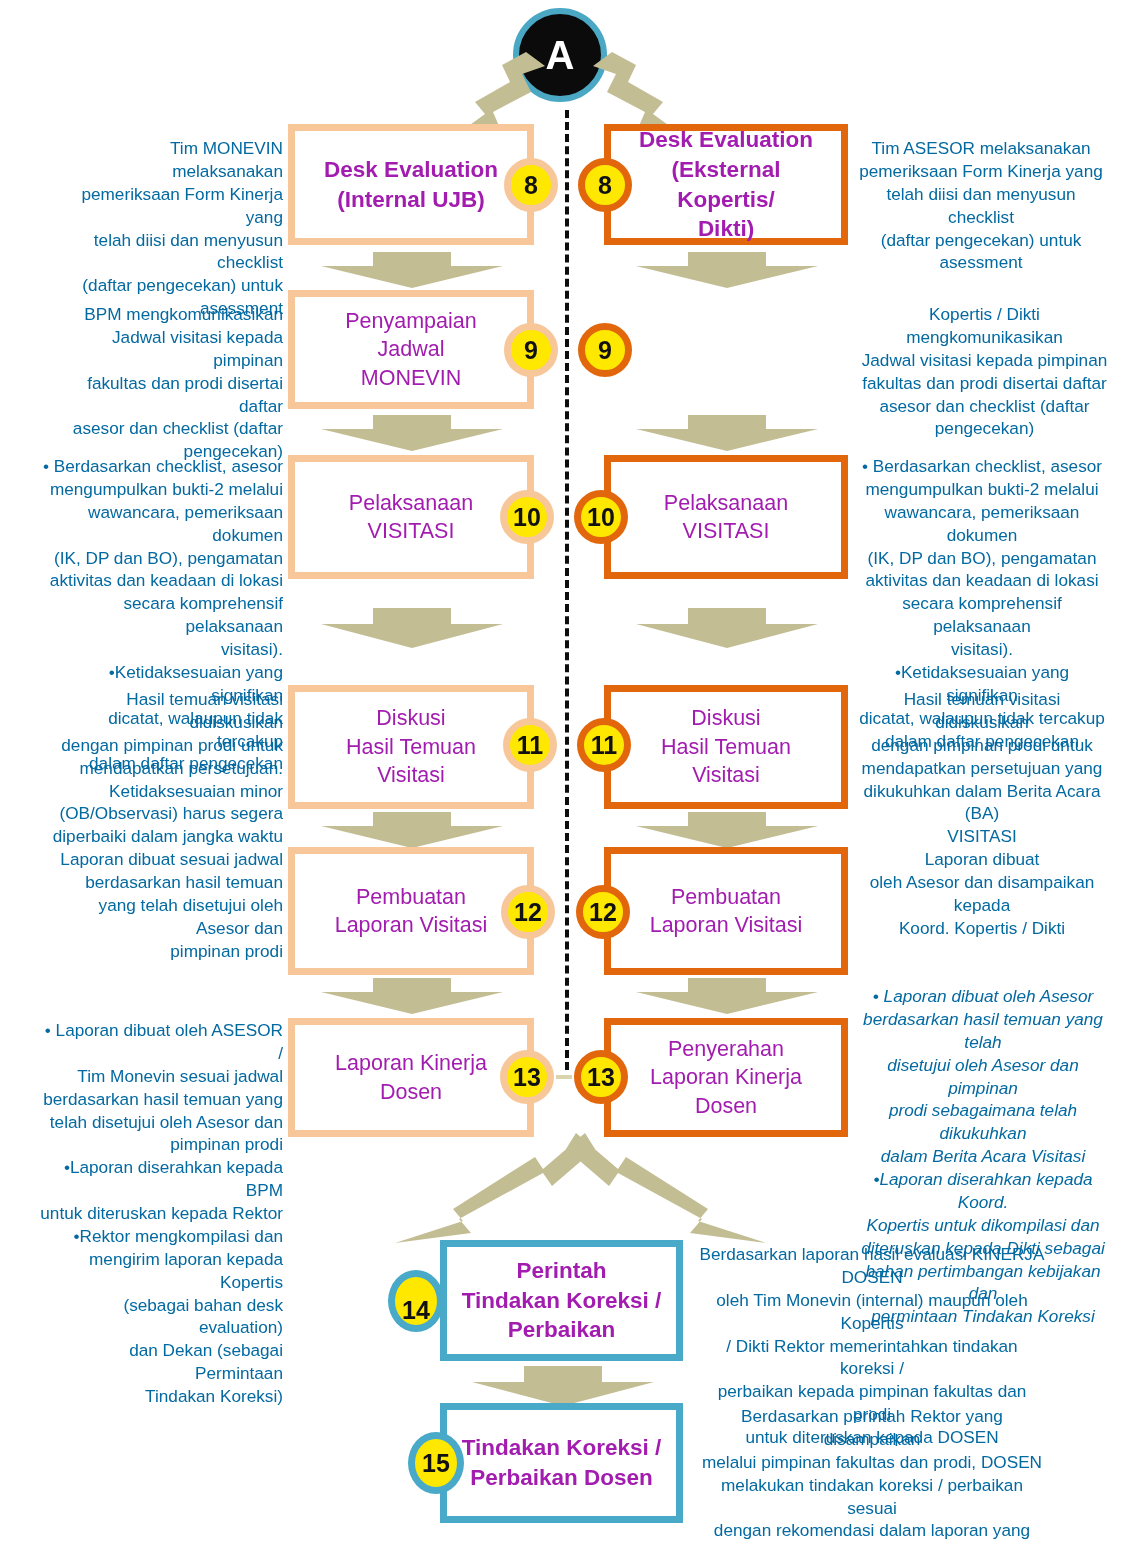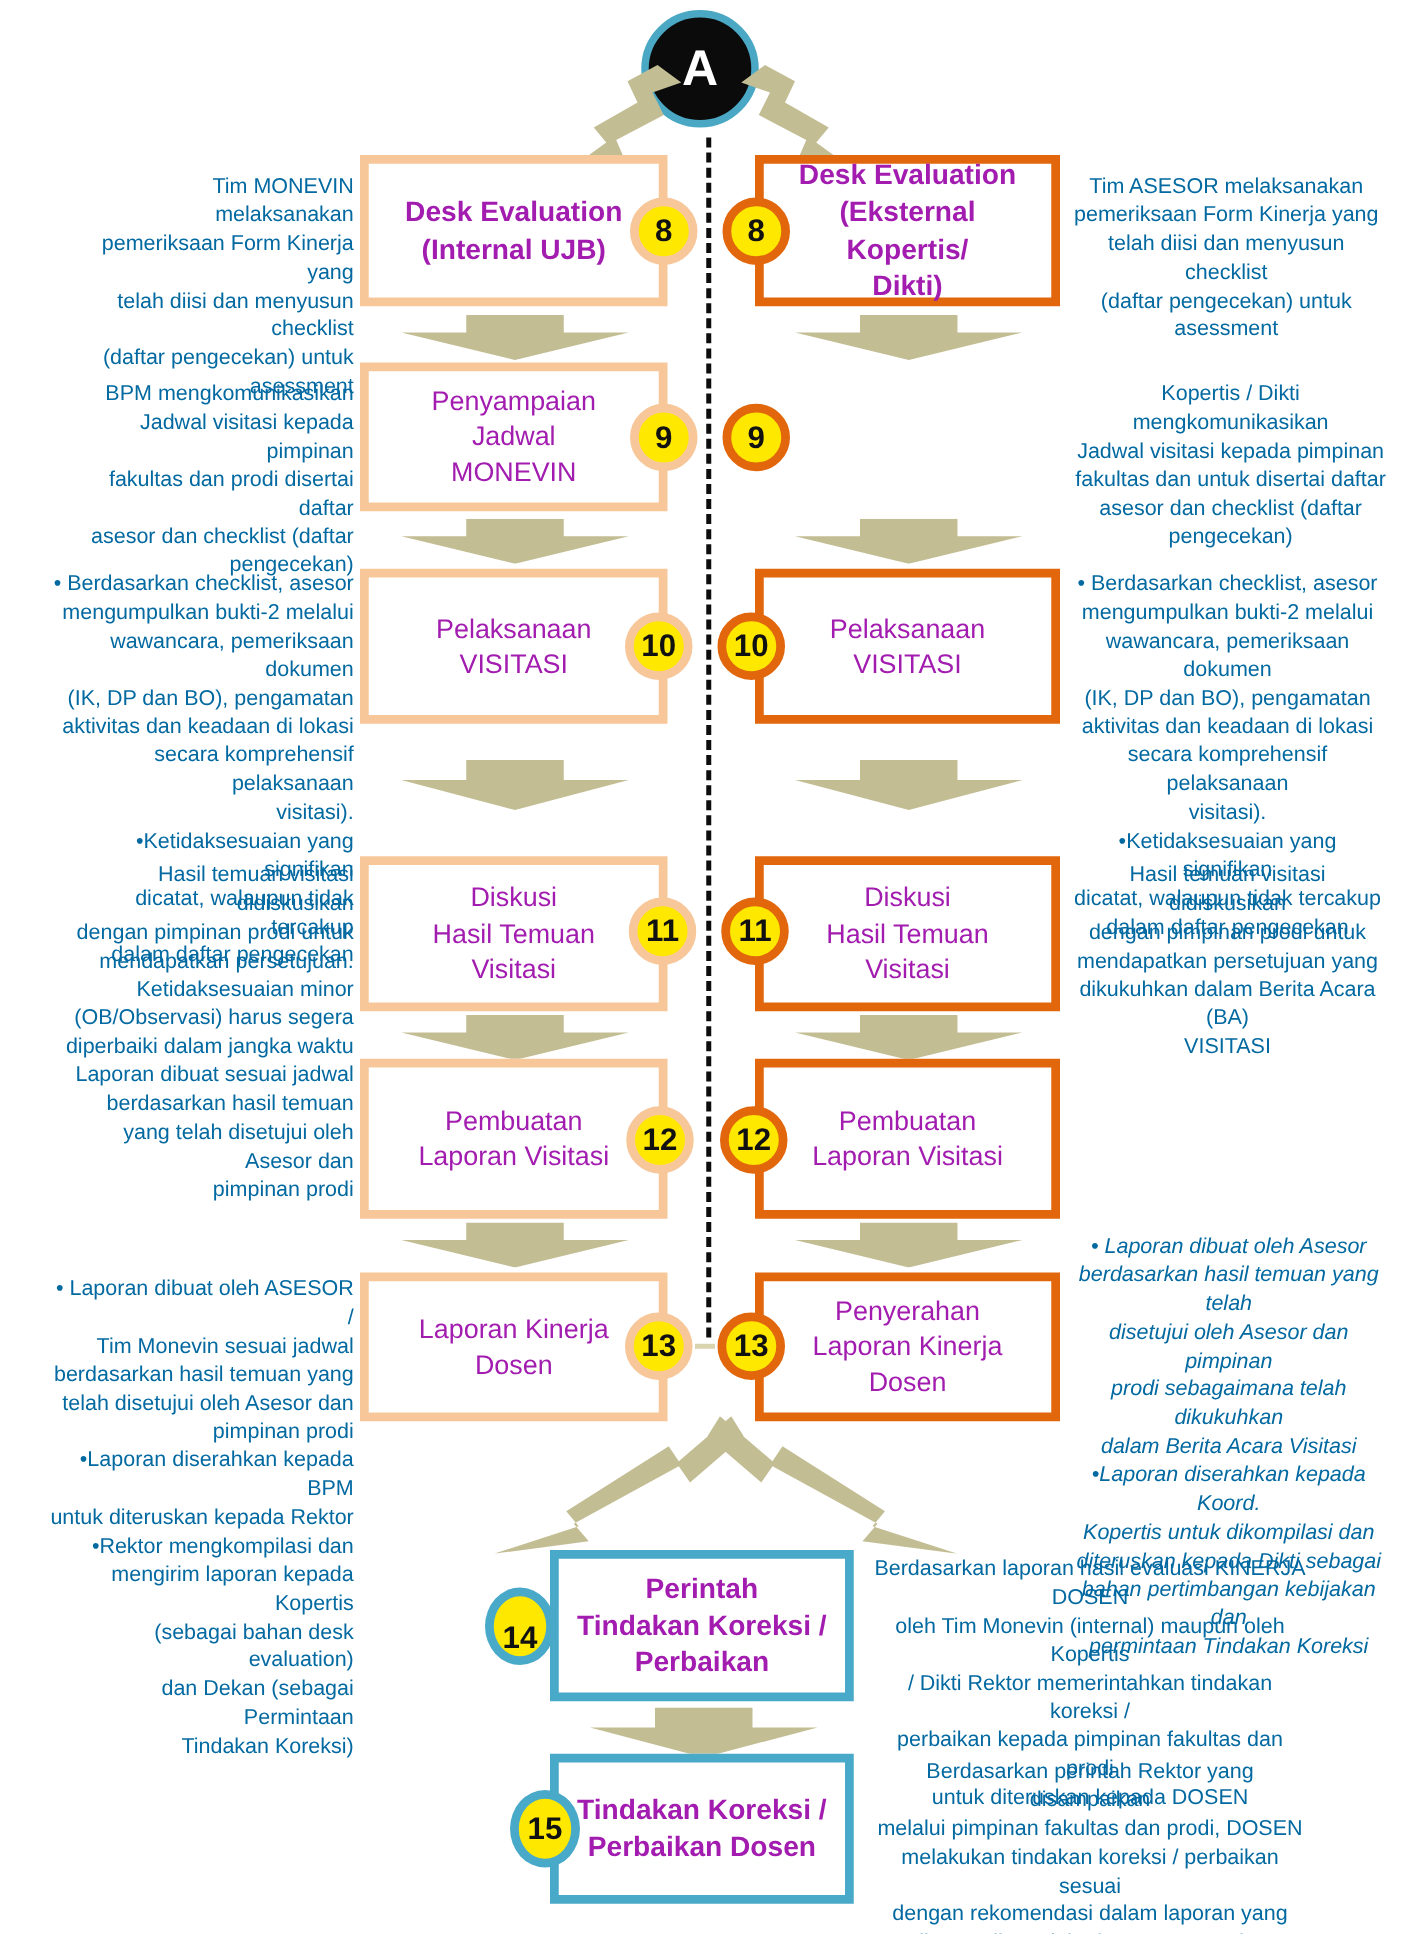--- a/index.html
+++ b/index.html
@@ -140,21 +140,21 @@
 Jadwal visitasi kepada pimpinan
 fakultas dan prodi disertai daftar
 asesor   dan checklist (daftar
 pengecekan)</div>
 
   <div class="badge right" style="left:578px;top:323px;">
     <span>9</span>
   </div>
   <div class="note l" style="left:857px;top:303px;width:255px;">Kopertis / Dikti mengkomunikasikan
 Jadwal visitasi kepada pimpinan
-fakultas dan untuk disertai daftar
+fakultas dan prodi disertai daftar
 asesor dan checklist (daftar
 pengecekan)</div>
 
   <div class="arrow-down" style="left:307px;top:415px;">
     <svg width="210" height="36" viewBox="0 0 210 36">
         <polygon points="66,0 144,0 144,14 196,14 105,36 14,14 66,14" fill="#c3bd94"></polygon>
       </svg>
   </div>
   <div class="arrow-down" style="left:622px;top:415px;">
     <svg width="210" height="36" viewBox="0 0 210 36">
@@ -261,20 +261,23 @@
 yang telah disetujui oleh Asesor dan
 pimpinan prodi</div>
 
   <div class="box right" style="left:604px;top:847px;width:244px;height:128px;">
     <div class="box-label" style="white-space:pre-line">Pembuatan
 Laporan Visitasi</div>
   </div>
   <div class="badge right" style="left:576px;top:885px;">
     <span>12</span>
   </div>
+  <div class="note l" style="left:857px;top:848px;width:250px;">Laporan dibuat
+oleh Asesor dan disampaikan kepada
+Koord. Kopertis / Dikti</div>
 
   <div class="arrow-down" style="left:307px;top:978px;">
     <svg width="210" height="36" viewBox="0 0 210 36">
         <polygon points="66,0 144,0 144,14 196,14 105,36 14,14 66,14" fill="#c3bd94"></polygon>
       </svg>
   </div>
   <div class="arrow-down" style="left:622px;top:978px;">
     <svg width="210" height="36" viewBox="0 0 210 36">
         <polygon points="66,0 144,0 144,14 196,14 105,36 14,14 66,14" fill="#c3bd94"></polygon>
       </svg>

